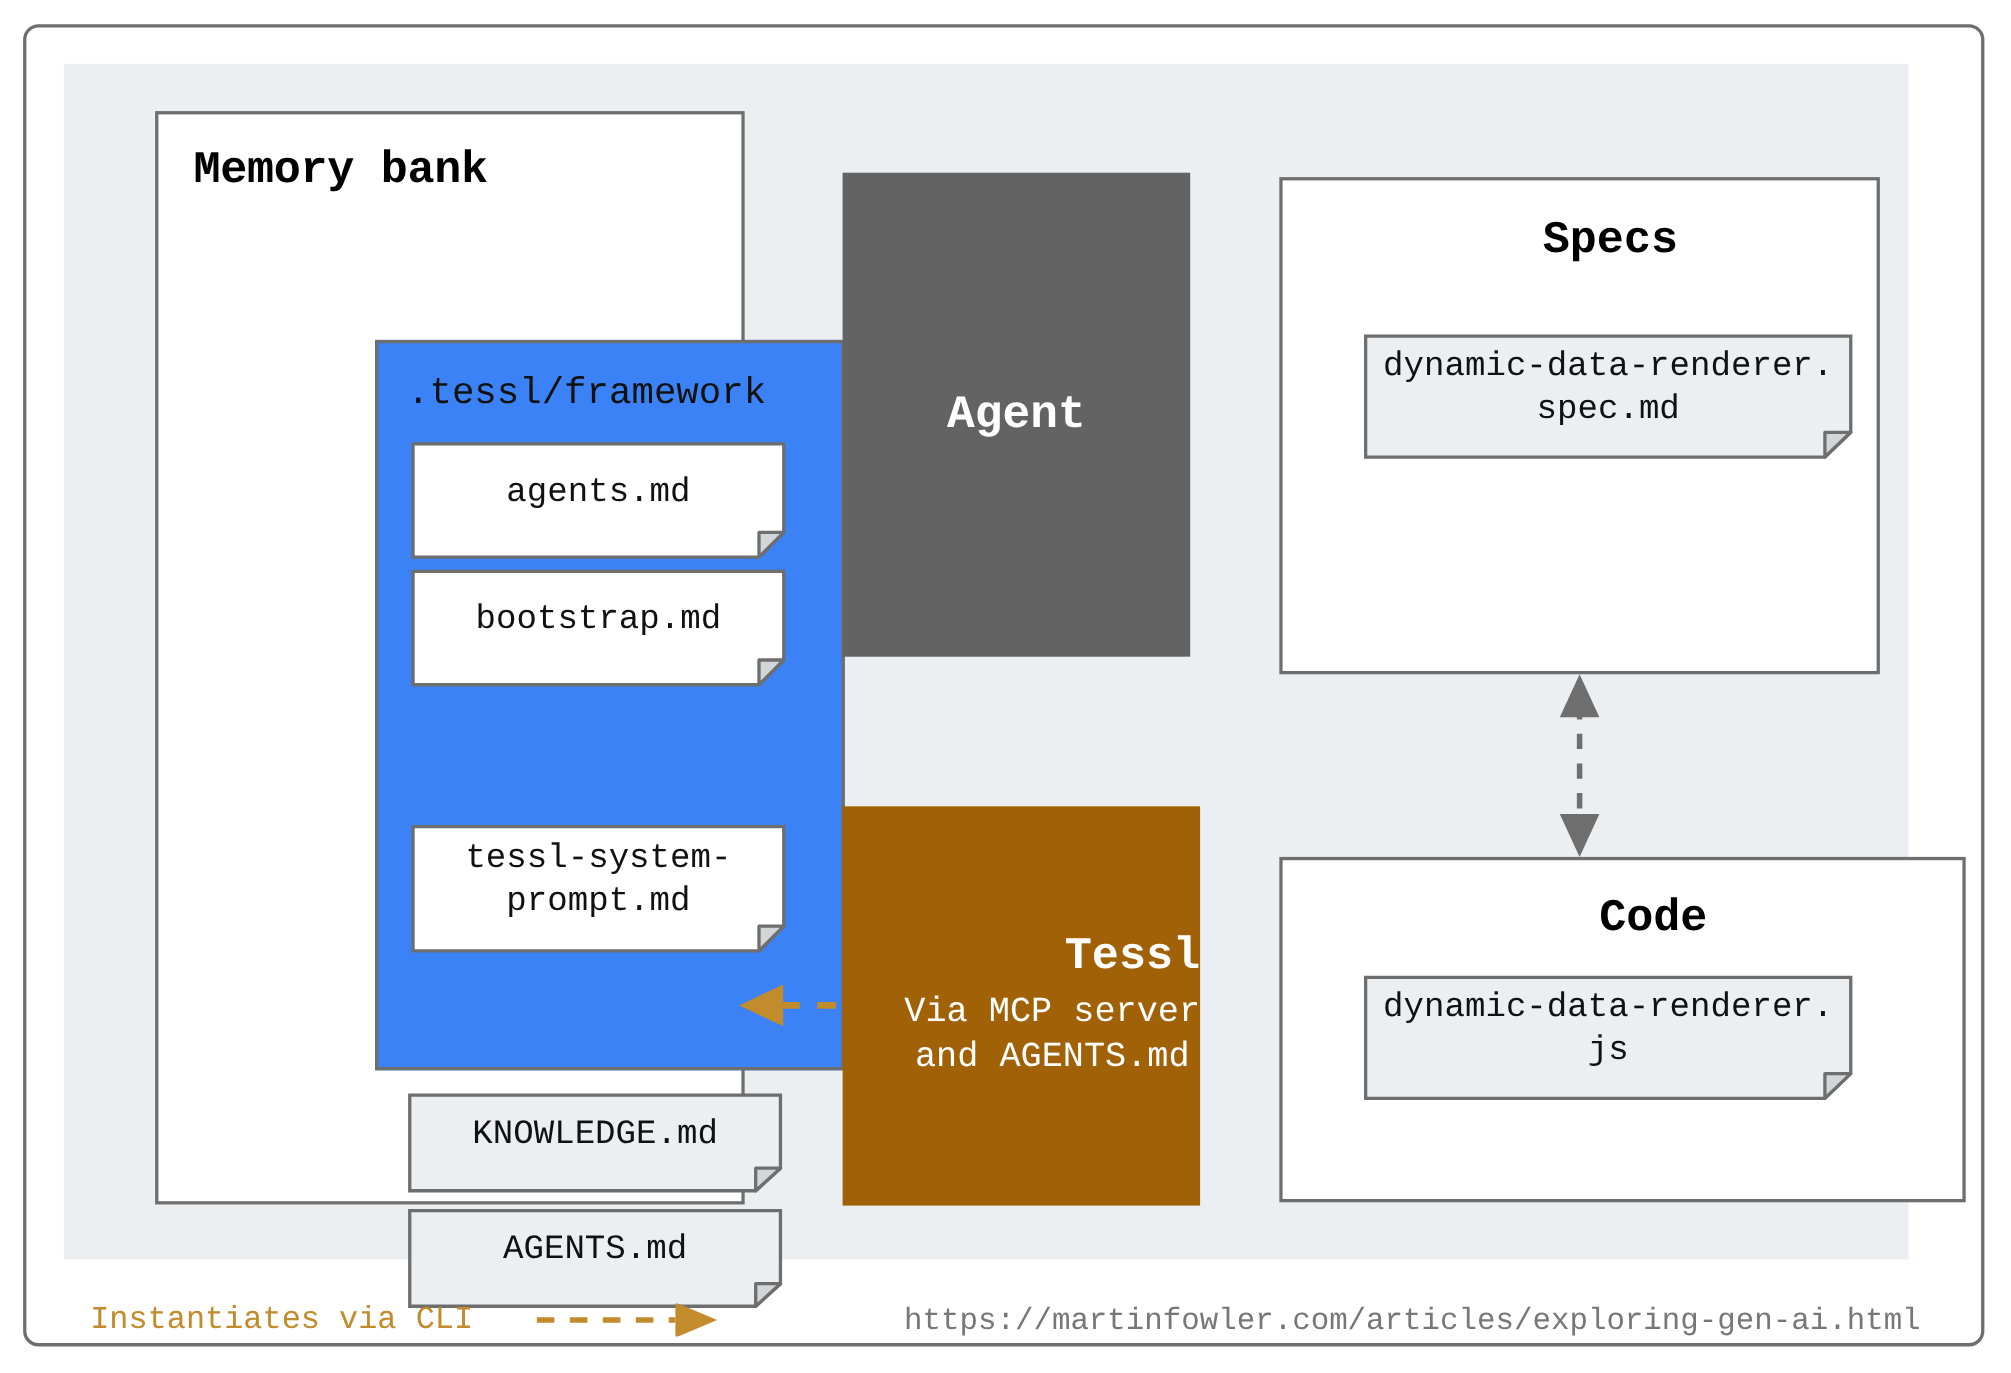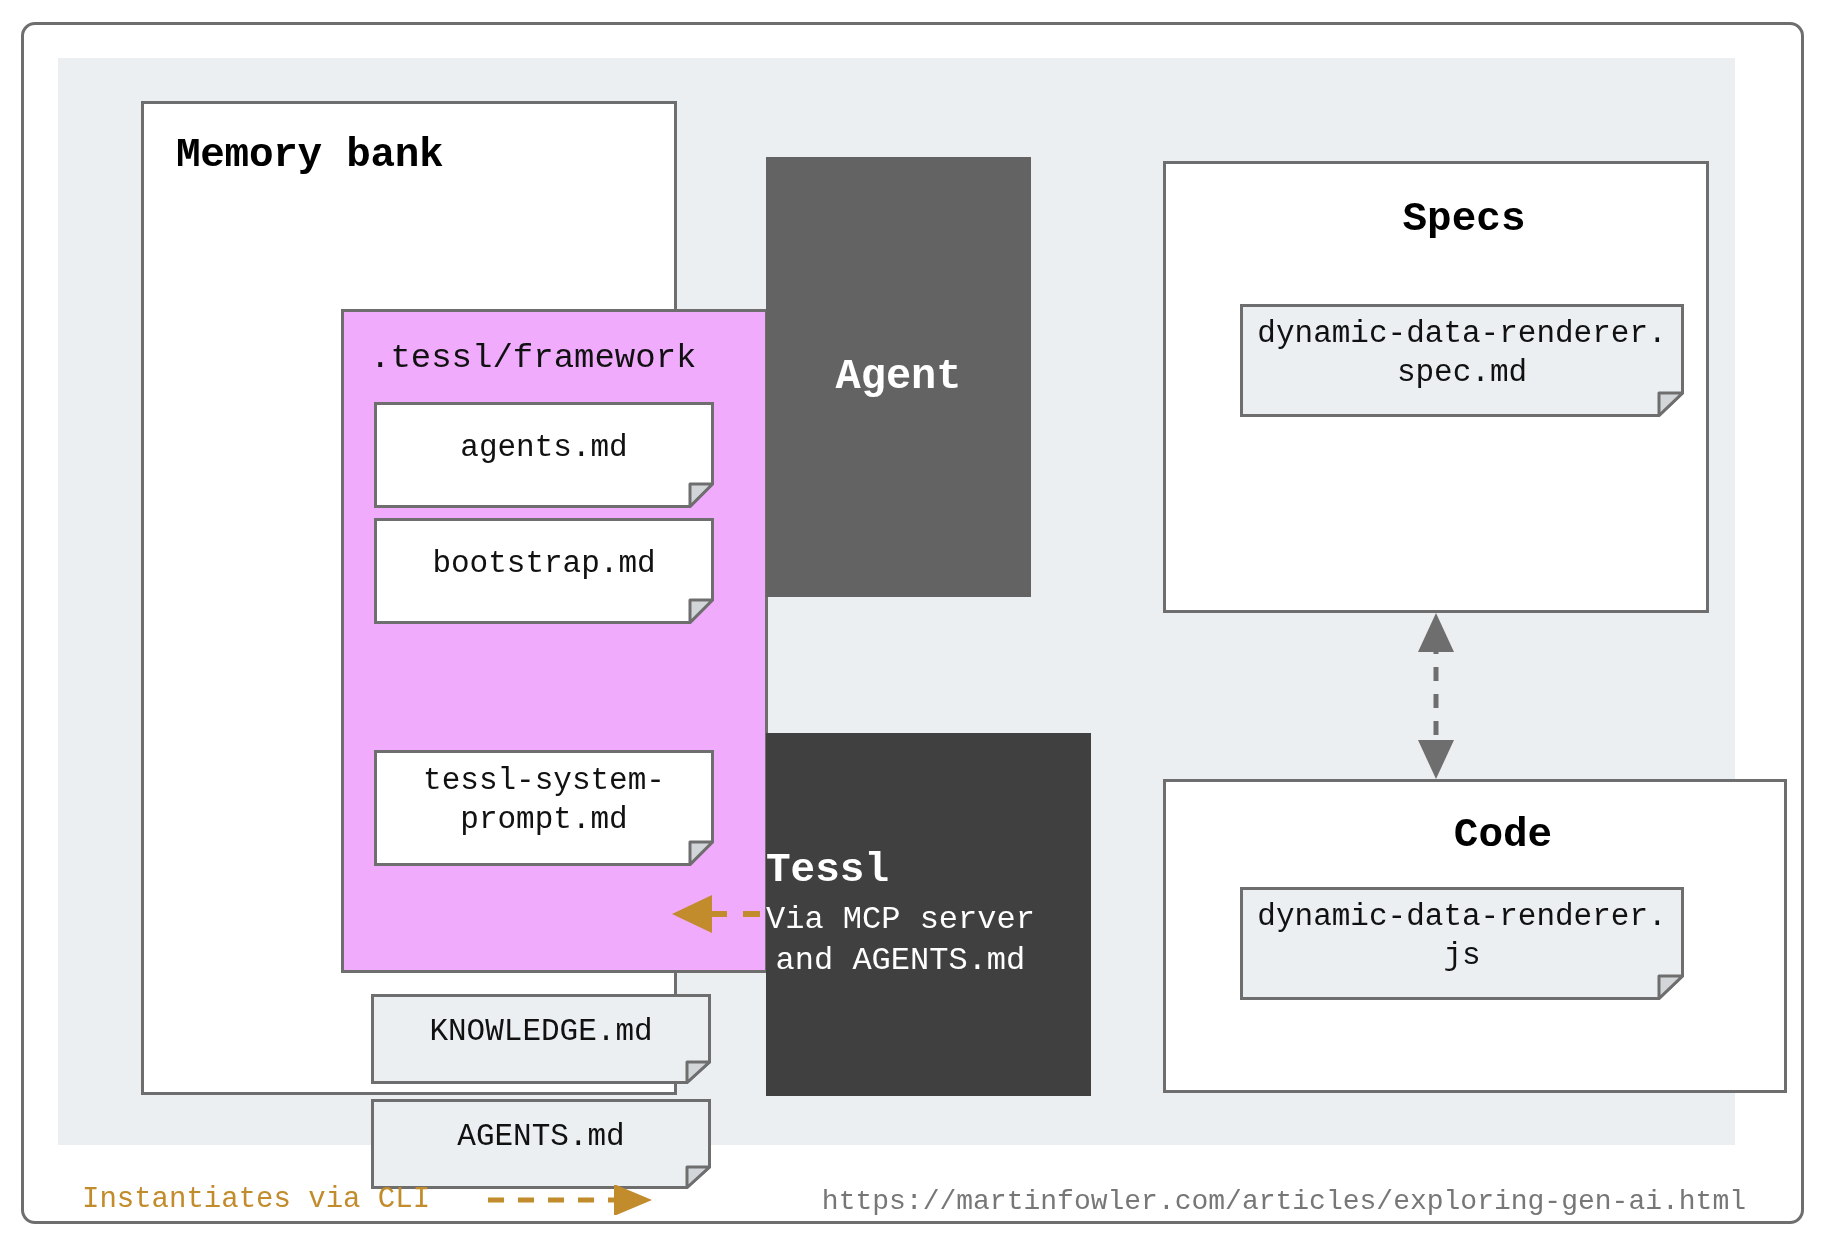--- a/index.html
+++ b/index.html
@@ -72,21 +72,21 @@
   }
 
   
   .framework-box {
     position: absolute;
     box-sizing: border-box;
     left: 197px;
     top: 205px;
     width: 427px;
     height: 664px;
-    background: #f0abfc;
+    background: #3b82f6;
     border: 3px solid #6e6e6e;
   }
   .framework-label {
     position: absolute;
     left: 26px;
     top: 27px;
     font-size: 34px;
     color: #111111;
   }
 
@@ -120,44 +120,44 @@
     padding: 0 10px 14px 10px;
     box-sizing: border-box;
     white-space: pre-line;
   }
 
   
   .agent-block {
     position: absolute;
     left: 766px;
     top: 157px;
-    width: 265px;
+    width: 316px;
     height: 440px;
     background: #636363;
     display: flex;
     align-items: center;
     justify-content: center;
   }
   .agent-label {
     color: #ffffff;
     font-size: 42px;
     font-weight: bold;
   }
 
   
   .tessl-block {
     position: absolute;
     left: 766px;
     top: 733px;
     width: 325px;
     height: 363px;
-    background: #404040;
+    background: #a16207;
     display: flex;
     flex-direction: column;
-    align-items: flex-start;
+    align-items: flex-end;
     justify-content: center;
   }
   .tessl-title {
     color: #ffffff;
     font-size: 41px;
     font-weight: bold;
     line-height: 1.15;
     margin-bottom: 6px;
   }
   .tessl-sub {

